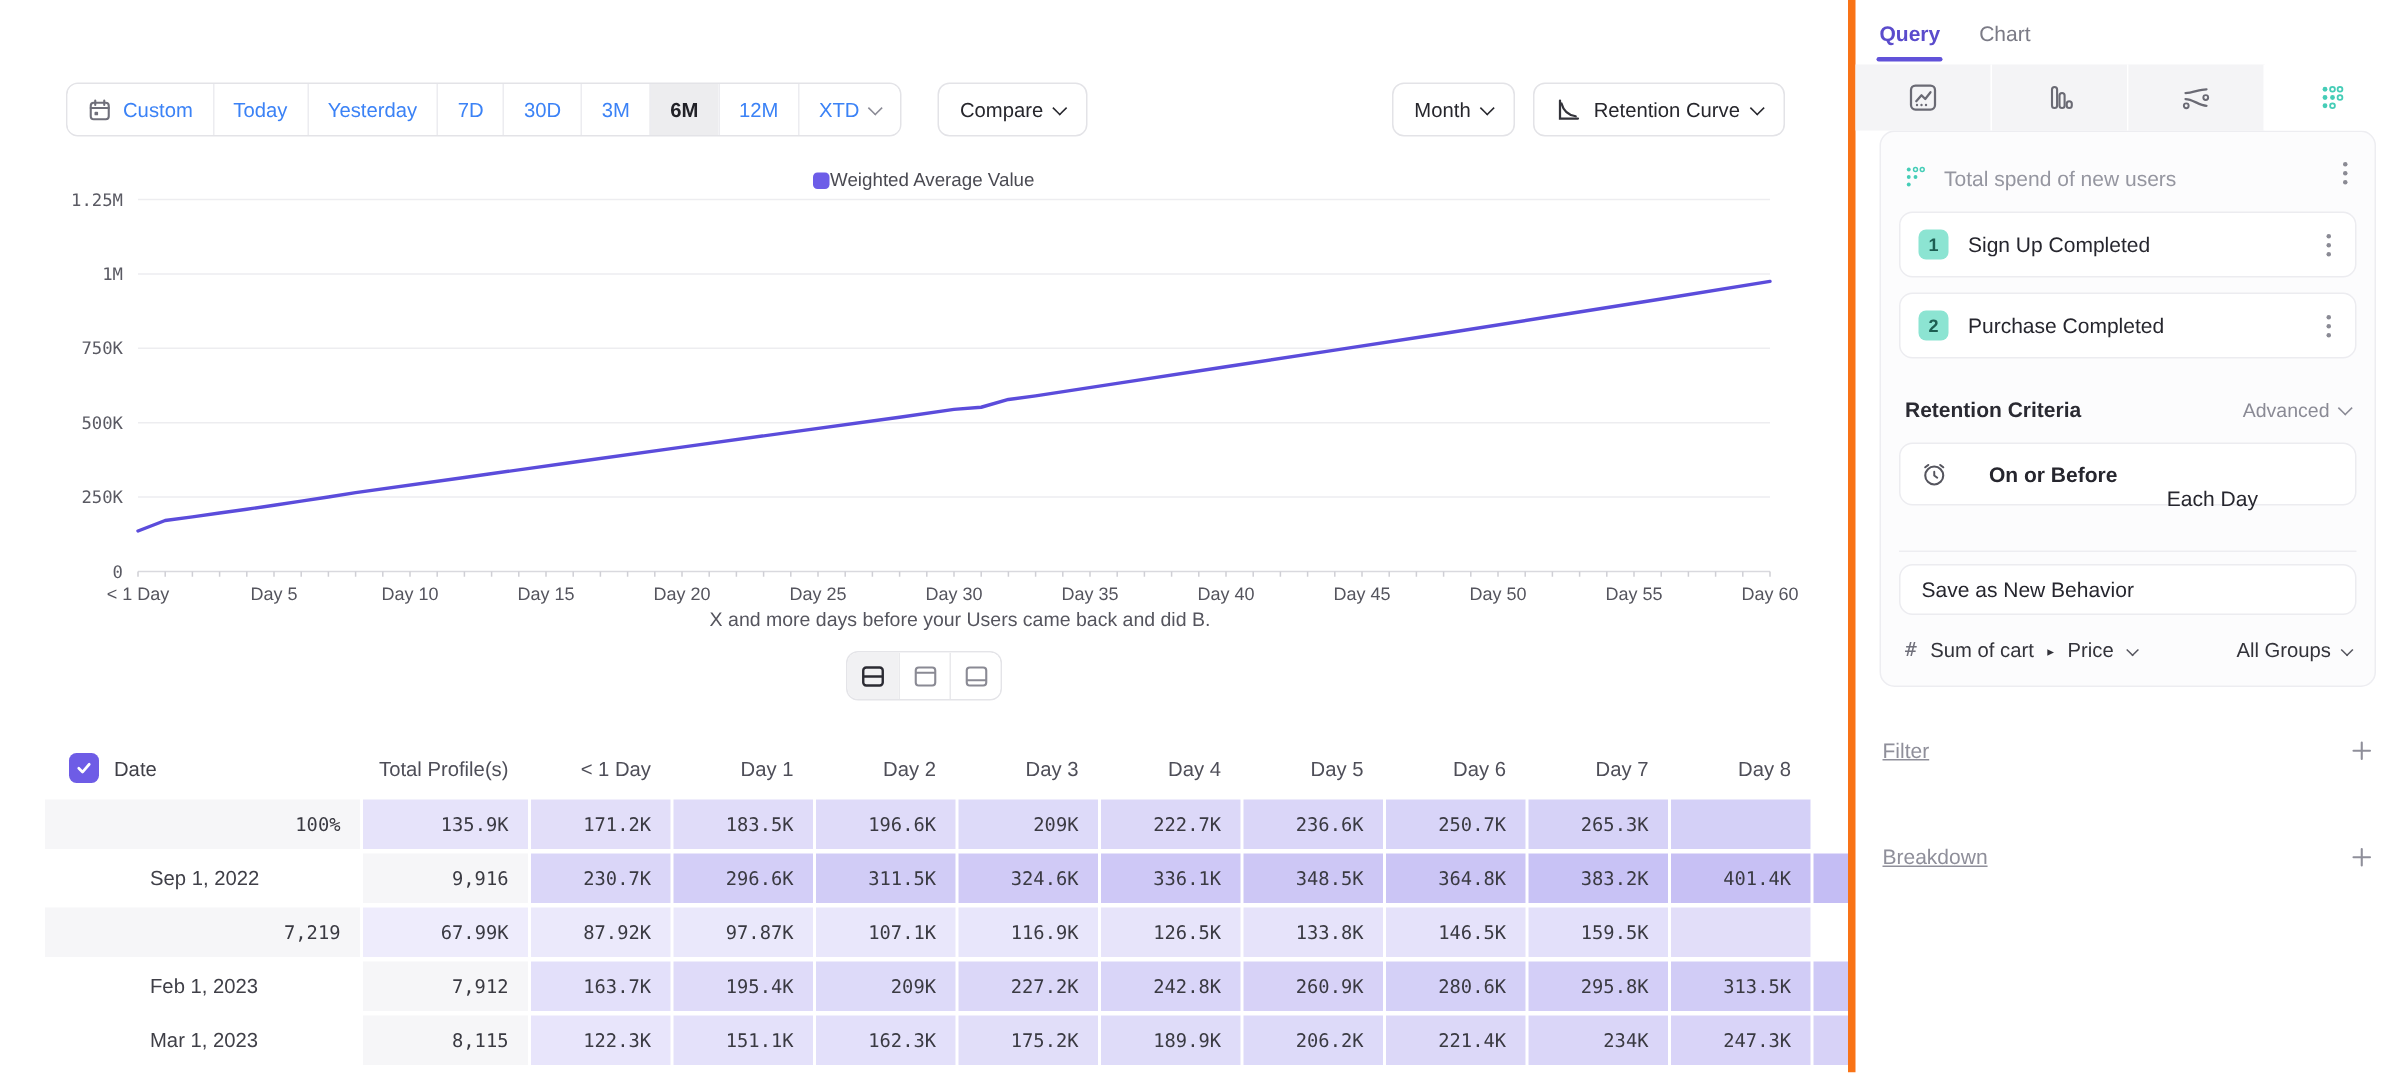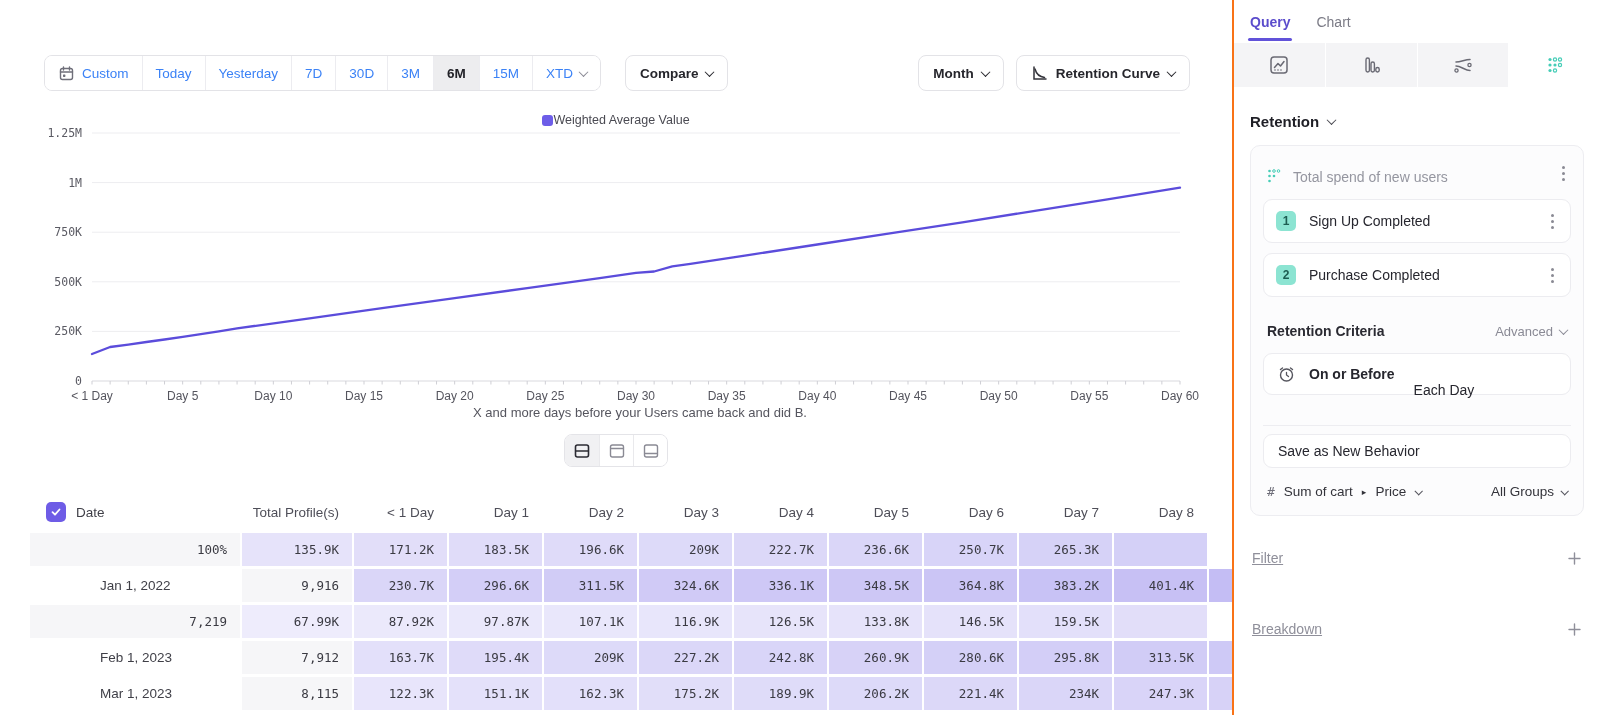--- a/index.html
+++ b/index.html
@@ -1,30 +1,30 @@
 <!DOCTYPE html>
 <html><head>
 <meta charset="utf-8">
 <style>
   * { box-sizing: border-box; margin: 0; padding: 0; }
   html,body { width:1600px; height:715px; overflow:hidden; background:#fff;
     font-family:"Liberation Sans", sans-serif; }
   .app { display:flex; width:1600px; height:715px; }
   .main { width:1232px; flex:0 0 1232px; }
-  .panel { flex:1; border-left:2px solid #f97316; background:#fff; }
+  .panel { flex:1; border-left:5px solid #f97316; background:#fff; }
 
   
   .toolbar { display:flex; align-items:center; margin:55px 42px 0 44px; height:36px; }
   .range-group { display:flex; border:1px solid #e3e3e7; border-radius:8px; overflow:hidden; height:36px; background:#fff; }
   .range-btn { display:flex; align-items:center; gap:7px; padding:0 13px; background:#fff; border:none;
     border-left:1px solid #ececf0; font-size:13.5px; color:#3b82f6; font-family:inherit; cursor:pointer; white-space:nowrap; }
   .range-btn:first-child { border-left:none; }
   .range-btn.active { background:#ededef; color:#222228; font-weight:bold; }
   .btn { display:flex; align-items:center; gap:8px; height:36px; padding:0 14px; border:1px solid #e3e3e7;
-    border-radius:8px; background:#fff; font-size:13.5px; color:#26262c; font-family:inherit; cursor:pointer; white-space:nowrap;font-weight:bold; }
+    border-radius:8px; background:#fff; font-size:13.5px; color:#26262c; font-family:inherit; cursor:pointer; white-space:nowrap; }
   .compare { margin-left:24px; }
   .month { margin-left:auto; }
   .rc { margin-left:12px; }
   .chev { width:7px; height:7px; border-right:1.6px solid currentColor; border-bottom:1.6px solid currentColor;
     transform:rotate(45deg) translate(-1px,-1px); display:inline-block; flex:none; }
   .chev.gray { color:#8a8a95; }
 
   
   .legend { display:flex; justify-content:center; align-items:center; gap:0; margin-top:22px;
     font-size:12.5px; color:#4a4a52; }
@@ -79,21 +79,21 @@
   .evcard { display:flex; align-items:center; gap:13px; background:#fff; border:1px solid #ececf0;
     border-radius:9px; height:44px; padding:0 12px; margin-bottom:10px; cursor:pointer; }
   .evcard .lbl { flex:1; font-size:14px; color:#26262e; }
   .badge { width:20px; height:20px; border-radius:5px; background:#8ce4d2; color:#1d5e52; font-size:12px;
     font-weight:bold; display:flex; align-items:center; justify-content:center; flex:none; }
   .kebab { display:flex; flex-direction:column; gap:3px; align-items:center; padding:4px; cursor:pointer; }
   .kebab i { width:3px; height:3px; border-radius:50%; background:#8a8a94; }
   .crit-row { display:flex; justify-content:space-between; align-items:center; margin:26px 4px 14px; }
   .crit-row .cl { font-size:14px; font-weight:bold; color:#2a2a32; }
   .adv { color:#8a8a95; font-size:13px; display:flex; gap:7px; align-items:center; cursor:pointer; }
-  .critcard { display:flex; align-items:center; gap:13px; background:#fff; border:1px solid #ececf0;
+  .critcard { display:flex; align-items:center; gap:27px; background:#fff; border:1px solid #ececf0;
     border-radius:9px; height:42px; padding:0 13px; cursor:pointer; }
   .critcard .cond { font-size:14px; font-weight:bold; color:#26262e; }
   .critcard .val { font-size:14px; color:#26262e; margin-left:6px;margin-top:31px; }
   .hdiv { height:1px; background:#ededf1; margin:30px 0 8px; }
   .savebox { border:1px solid #ececf0; border-radius:9px; height:34px; display:flex; align-items:center;
     padding:0 14px; font-size:14px; color:#26262e; background:#fff; cursor:pointer; }
   .measure-row { display:flex; align-items:center; gap:9px; margin:16px 4px 4px; font-size:13.5px; color:#33333a; }
   .measure-row .hash { color:#6f6f7a; font-family:"DejaVu Sans Mono", monospace; font-size:13px; }
   .measure-row .tri { font-size:9px; color:#33333a; }
   .measure-row .mchev { width:6px; height:6px; border-right:1.5px solid #55555e; border-bottom:1.5px solid #55555e;
@@ -131,21 +131,21 @@
           <button class="range-btn">
             <span>30D</span>
           </button>
           <button class="range-btn">
             <span>3M</span>
           </button>
           <button class="range-btn active">
             <span>6M</span>
           </button>
           <button class="range-btn">
-            <span>15M</span>
+            <span>12M</span>
           </button>
           <button class="range-btn">
             <span>XTD</span>
             <span class="chev gray"></span>
           </button>
         </div>
       <button class="btn compare">
         <span>Compare</span>
           <span class="chev"></span>
       </button>
@@ -313,21 +313,21 @@
           <div class="cell" style="background:rgba(102,85,226,0.212)">196.6K</div>
           <div class="cell" style="background:rgba(102,85,226,0.221)">209K</div>
           <div class="cell" style="background:rgba(102,85,226,0.232)">222.7K</div>
           <div class="cell" style="background:rgba(102,85,226,0.243)">236.6K</div>
           <div class="cell" style="background:rgba(102,85,226,0.254)">250.7K</div>
           <div class="cell" style="background:rgba(102,85,226,0.265)">265.3K</div>
           <div class="cell sliver" style="background:rgba(102,85,226,0.277)"></div>
         </div>
         <div class="trow">
           <div class="cell datec indent">
-            <span>Jan 1, 2022</span>
+            <span>Sep 1, 2022</span>
           </div>
           <div class="cell profiles">9,916</div>
           <div class="cell" style="background:rgba(102,85,226,0.238)">230.7K</div>
           <div class="cell" style="background:rgba(102,85,226,0.289)">296.6K</div>
           <div class="cell" style="background:rgba(102,85,226,0.301)">311.5K</div>
           <div class="cell" style="background:rgba(102,85,226,0.311)">324.6K</div>
           <div class="cell" style="background:rgba(102,85,226,0.320)">336.1K</div>
           <div class="cell" style="background:rgba(102,85,226,0.329)">348.5K</div>
           <div class="cell" style="background:rgba(102,85,226,0.342)">364.8K</div>
           <div class="cell" style="background:rgba(102,85,226,0.356)">383.2K</div>
@@ -424,24 +424,20 @@
             <circle cx="16" cy="5.5" r="1.6" stroke="#45cdb7" stroke-width="1.2"></circle>
           <circle cx="6" cy="11" r="1.6" fill="#45cdb7"></circle>
             <circle cx="11" cy="11" r="1.6" fill="#45cdb7"></circle>
             <circle cx="16" cy="11" r="1.6" stroke="#45cdb7" stroke-width="1.2"></circle>
           <circle cx="6" cy="16.5" r="1.6" fill="#45cdb7"></circle>
             <circle cx="11" cy="16.5" r="1.6" stroke="#45cdb7" stroke-width="1.2"></circle>
         </svg>
       </div>
     </div>
 
-    <div class="sechead">
-      <span>Retention</span>
-        <span class="chev"></span>
-    </div>
 
     <div class="bigcard">
       <div class="bhead">
         <svg width="18" height="18" viewBox="0 0 18 18" fill="none">
           <circle cx="4.5" cy="4" r="1.3" fill="#45cdb7"></circle>
             <circle cx="9" cy="4" r="1.3" stroke="#45cdb7"></circle>
             <circle cx="13.5" cy="4" r="1.3" stroke="#45cdb7"></circle>
           <circle cx="4.5" cy="9" r="1.3" fill="#45cdb7"></circle>
             <circle cx="9" cy="9" r="1.3" fill="#45cdb7"></circle>
           <circle cx="4.5" cy="14" r="1.3" fill="#45cdb7"></circle>

